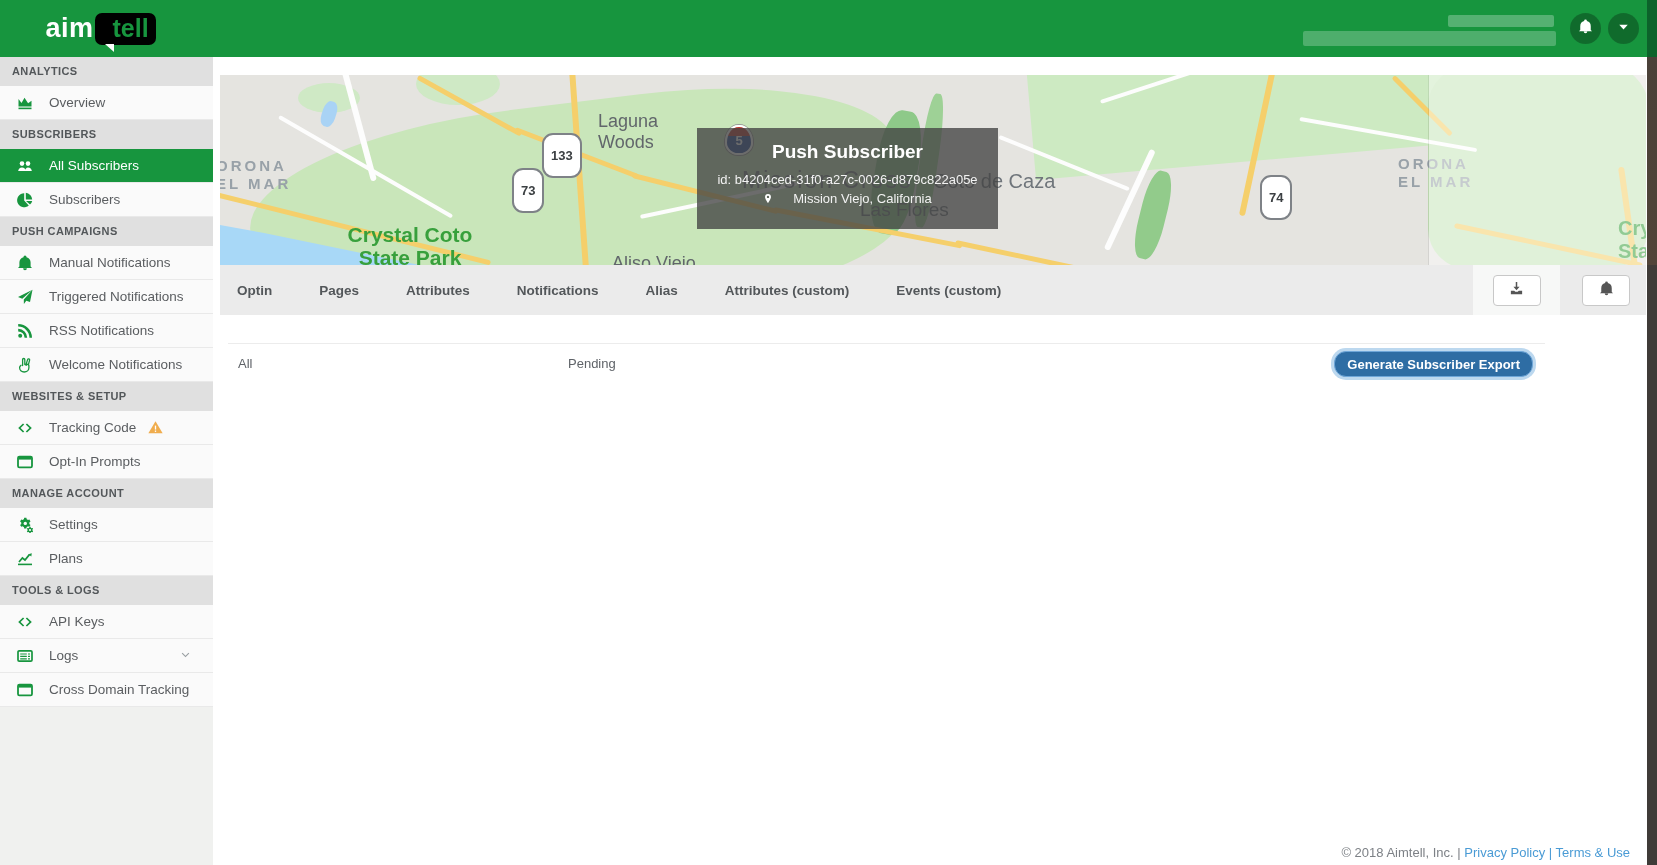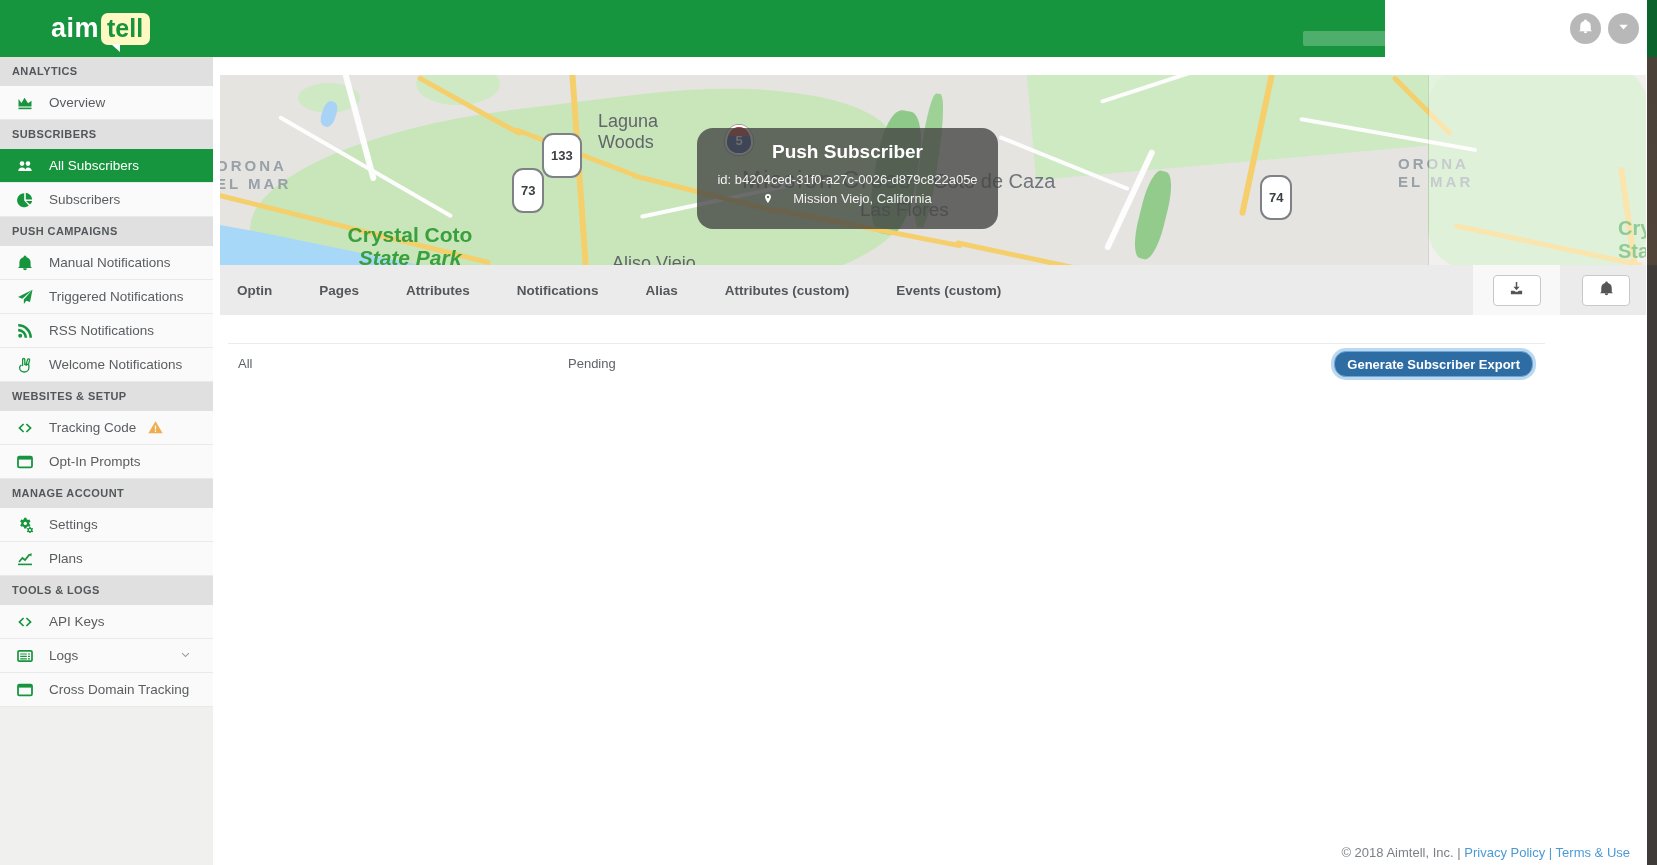--- a/index.html
+++ b/index.html
@@ -2,24 +2,24 @@
 <html><head>
 <meta charset="utf-8">
 <style>
   html,body{margin:0;padding:0;}
   body{
     width:1657px;height:865px;position:relative;overflow:hidden;
     background:#ffffff;font-family:"Liberation Sans",sans-serif;
     -webkit-font-smoothing:antialiased;
   }
   
-  .topbar{position:absolute;left:0;top:0;width:1385px;height:57px;background:#17953e;z-index:30;}
+  .topbar{position:absolute;left:0;top:0;width:1657px;height:57px;background:#17953e;z-index:30;}
   .logo{position:absolute;left:0;top:0;width:201px;height:57px;display:flex;align-items:center;justify-content:center;}
   .logo .aim{color:#fff;font-size:27px;font-weight:bold;letter-spacing:.5px;}
-  .logo .tellwrap{position:relative;margin-left:2px;background:#fef9c3;border-radius:7px;padding:1px 7px 2px 6px;}
+  .logo .tellwrap{position:relative;margin-left:2px;background:#000000;border-radius:7px;padding:1px 7px 2px 17px;}
   .logo .tellwrap:after{content:"";position:absolute;left:10px;bottom:-7px;border-left:9px solid transparent;border-top:8px solid #fff;}
   .logo .tell{color:#17953e;font-size:25px;font-weight:bold;}
   .redact1{position:absolute;left:1448px;top:15px;width:106px;height:12px;background:rgba(255,255,255,.27);border-radius:2px;}
   .redact2{position:absolute;left:1303px;top:31px;width:253px;height:15px;background:rgba(255,255,255,.24);border-radius:2px;}
   .hdr-circle{position:absolute;top:13px;width:31px;height:31px;border-radius:50%;background:rgba(0,0,0,.28);display:flex;align-items:center;justify-content:center;color:#fff;cursor:pointer;}
   .hdr-bell{left:1570px;}
   .hdr-caret{left:1608px;}
   .hdr-circle svg{width:15px;height:15px;}
   
   .sidebar{position:absolute;left:0;top:57px;width:213px;height:808px;background:#f0f1ef;z-index:20;}
@@ -57,21 +57,21 @@
   .seam{left:1208px;top:0;width:1px;height:100%;background:rgba(0,0,0,.07);}
   .fade{left:1209px;top:0;width:217px;height:100%;background:rgba(255,255,255,.45);}
   .maplbl{font-weight:bold;white-space:nowrap;}
   .lbl-corona{color:#98a1a8;font-size:15px;letter-spacing:3px;line-height:18px;}
   .lbl-park{color:#38a03c;font-size:21px;font-weight:bold;text-align:center;line-height:23px;}
   .lbl-city-lg{color:#7a8087;font-size:23px;letter-spacing:2px;font-weight:normal;}
   .lbl-city{color:#61666b;font-size:18px;line-height:21px;font-weight:normal;}
   .lbl-city2{color:#6f757b;font-size:19px;font-weight:normal;}
   .shield{background:#fff;border:2px solid #7e8287;border-radius:11px;color:#3c4043;font-weight:bold;font-size:13px;padding:12px 7px;line-height:17px;}
   .i5{width:24px;height:26px;border-radius:48% 48% 46% 46%/58% 58% 42% 42%;background:linear-gradient(180deg,#c0392f 0 34%,#2a4d9b 34% 100%);border:2px solid #fff;box-shadow:0 0 0 1px #9a9a9a;color:#fff;font-size:13px;font-weight:bold;display:flex;align-items:center;justify-content:center;}
-  .pcard{left:477px;top:53px;width:301px;height:101px;background:rgba(66,66,66,.78);border-radius:16px;color:#fff;text-align:center;padding-top:13px;box-sizing:border-box;z-index:8;}
+  .pcard{left:477px;top:53px;width:301px;height:101px;background:rgba(66,66,66,.78);border-radius:0;color:#fff;text-align:center;padding-top:13px;box-sizing:border-box;z-index:8;}
   .pcard .t{font-size:19px;font-weight:bold;position:static;}
   .pcard .id{font-size:13px;margin-top:9px;color:#f2f2f2;position:static;}
   .pcard .loc{font-size:13px;margin-top:4px;color:#f2f2f2;position:static;display:flex;align-items:center;justify-content:center;gap:20px;}
   .pcard .loc svg{width:10px;height:13px;position:static;}
   
   .tabbar{position:relative;width:1426px;height:50px;background:#ebebeb;display:flex;align-items:center;padding-left:17px;box-sizing:border-box;}
   .tab{font-size:13.5px;font-weight:bold;color:#53575a;margin-right:47px;cursor:pointer;white-space:nowrap;}
   .dl-panel{position:absolute;right:86px;top:0;width:87px;height:50px;background:#f7f8f7;display:flex;align-items:center;justify-content:center;}
   .icon-btn{width:46px;height:29px;background:#fff;border:1px solid #c8c8c8;border-radius:4px;display:flex;align-items:center;justify-content:center;color:#555;cursor:pointer;}
   .icon-btn svg{width:15px;height:15px;}
@@ -299,21 +299,21 @@
     <div class="road" style="left:1235px;top:148px;width:192px;transform:rotate(12deg);"></div>
     <div class="road" style="left:1175px;top:0;width:82px;transform:rotate(45deg);"></div>
     <div class="road rv" style="left:1398px;top:92px;height:100px;transform:rotate(-8deg);"></div>
 
     <div class="maplbl lbl-corona" style="left:-4px;top:82px;">
       <div style="position:static;">ORONA</div>
       <div style="position:static;">EL MAR</div>
     </div>
     <div class="maplbl lbl-park" style="left:80px;top:148px;width:220px;">
       <div style="position:static;">Crystal Coto</div>
-      <div style="position:static;font-style:italic;">State Park</div>
+      <div style="position:static;">State Park</div>
     </div>
     <div class="maplbl lbl-city" style="left:378px;top:36px;">
       <div style="position:static;">Laguna</div>
       <div style="position:static;">Woods</div>
     </div>
     <div class="maplbl lbl-city-lg" style="left:522px;top:92px;">Mission Cross</div>
     <div class="maplbl lbl-city2" style="left:713px;top:95px;font-size:20px;">Coto de Caza</div>
     <div class="maplbl lbl-city2" style="left:640px;top:124px;">Las Flores</div>
     <div class="maplbl lbl-city" style="left:392px;top:178px;">Aliso Viejo</div>
     <div class="maplbl lbl-corona" style="left:1178px;top:80px;">

